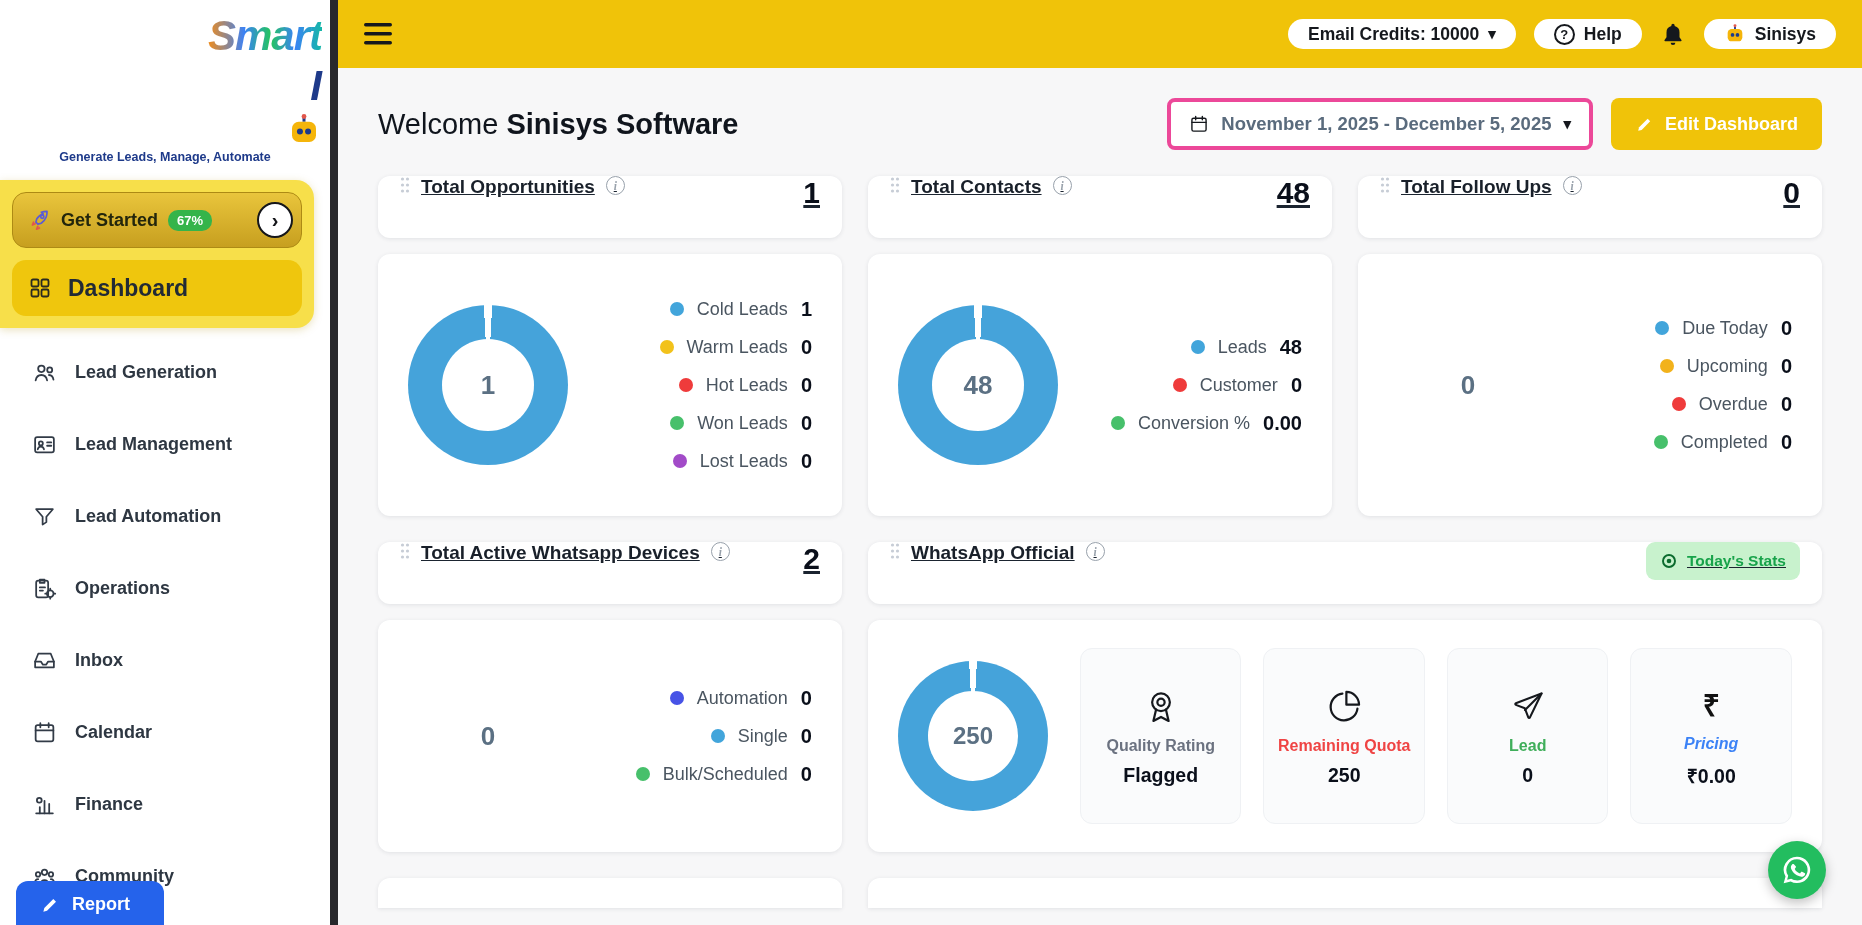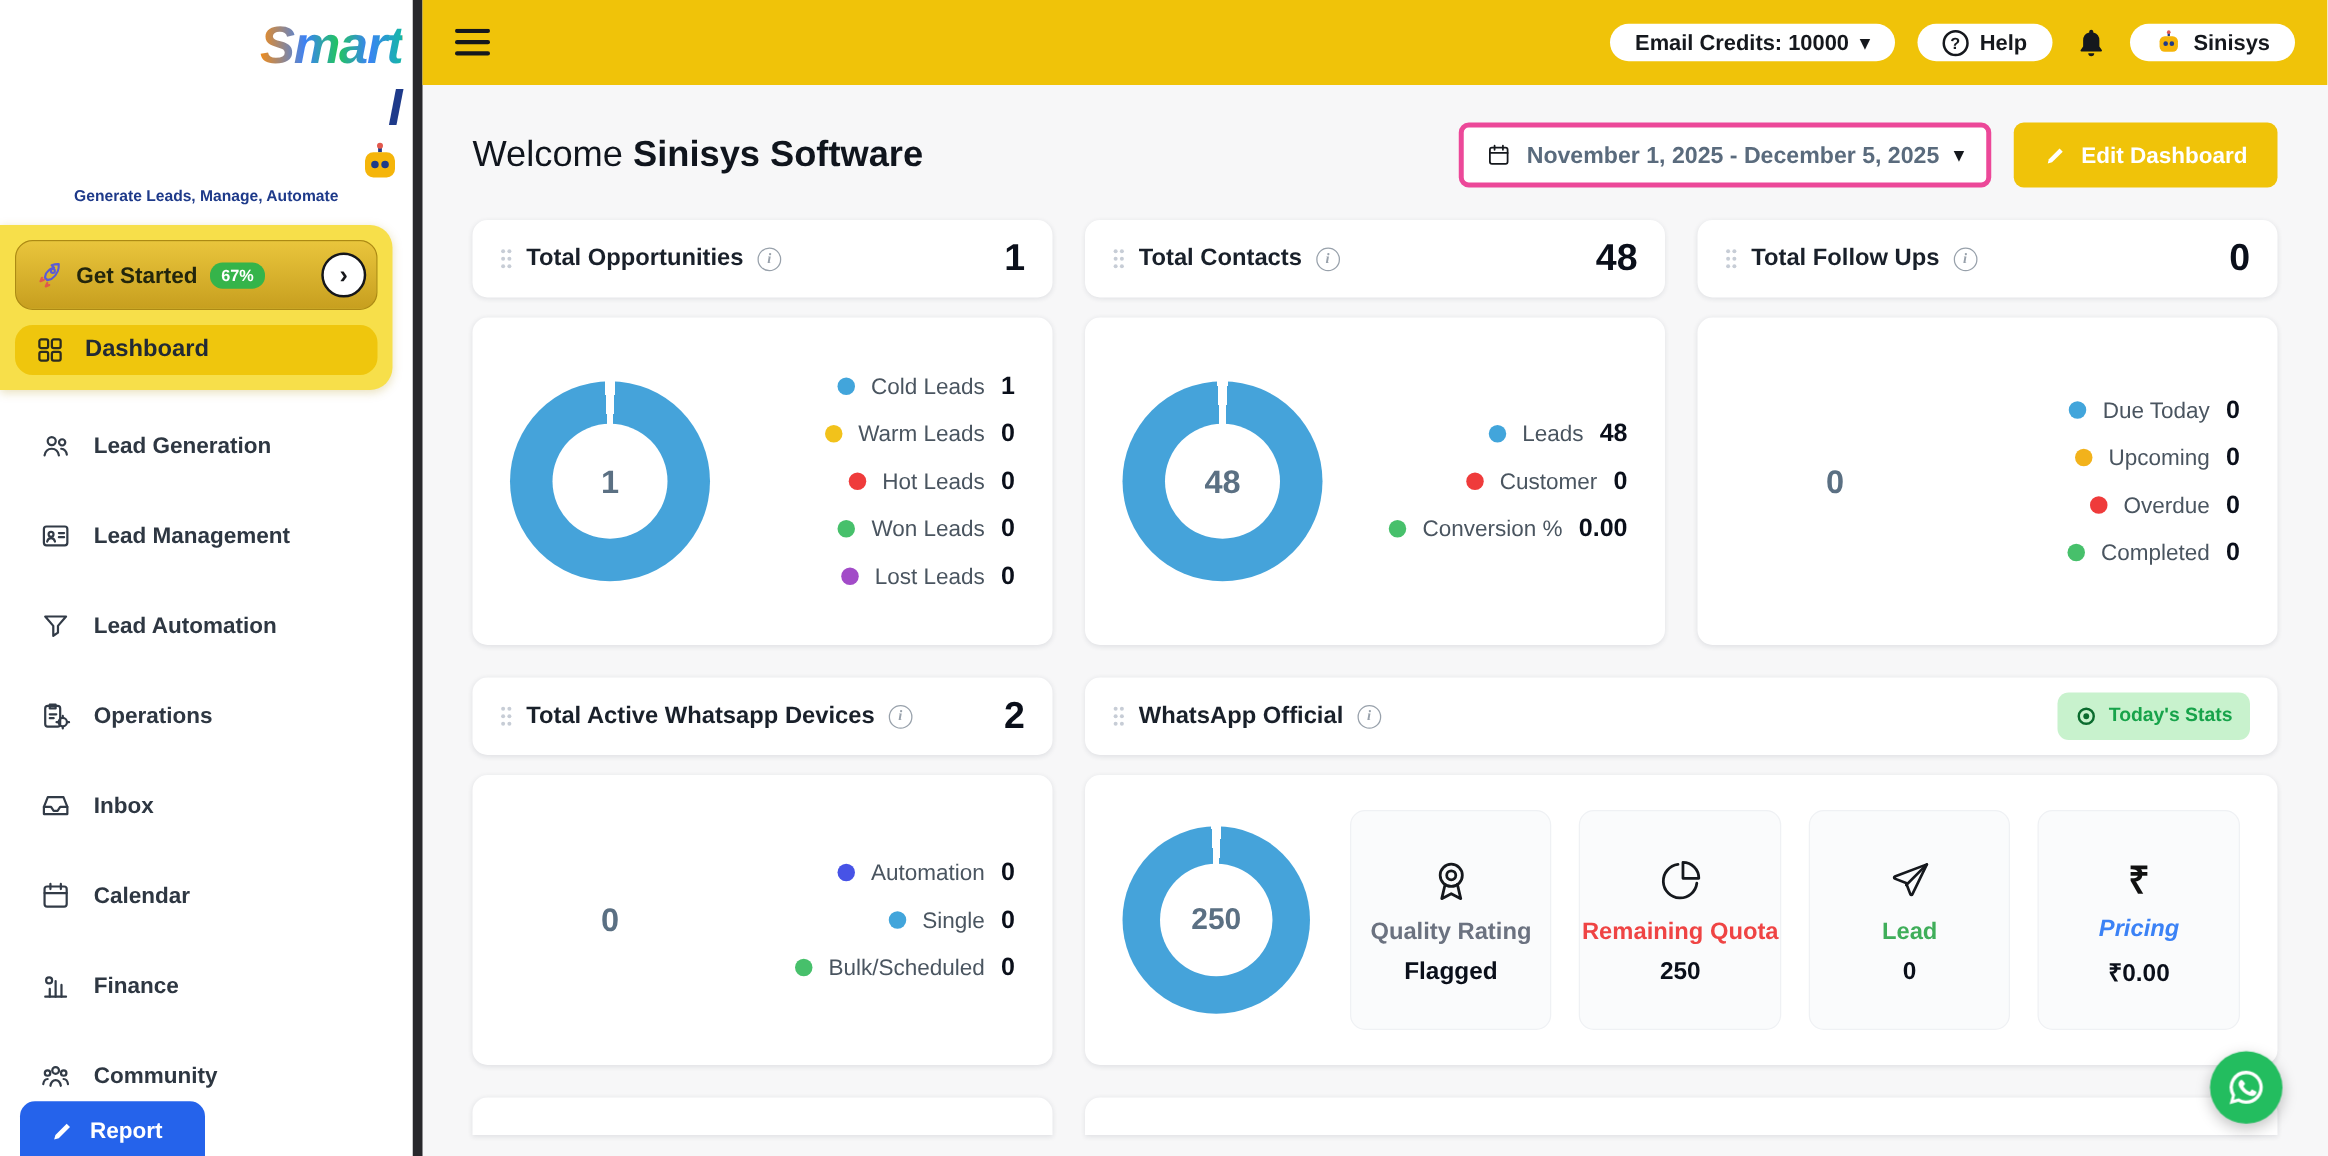--- a/index.html
+++ b/index.html
@@ -23,21 +23,21 @@
     box-shadow:0 2px 8px rgba(170,140,0,.25); }
   .get-started { display:flex; align-items:center; gap:10px; cursor:pointer;
     background:linear-gradient(180deg,#E9C53C,#C79F1F); border:1px solid #AD8A14;
     border-radius:14px; height:56px; padding:0 8px 0 14px; }
   .gs-label { font-size:18px; font-weight:700; color:#23260c; }
   .gs-pill { background:#35B44A; color:#fff; font-size:13px; font-weight:700; border-radius:10px; padding:3px 9px; }
   .gs-circle { width:36px; height:36px; border-radius:50%; background:#fff; border:2px solid #15161a;
     display:flex; align-items:center; justify-content:center; font-size:20px; font-weight:700; color:#15161a;
     margin-left:auto; cursor:pointer; }
   .nav-dashboard { display:flex; align-items:center; gap:16px; background:#EFC60D; border-radius:14px;
-    height:40px; padding:0 16px; font-size:19px; font-weight:700; color:#222a35; cursor:pointer; }
+    height:56px; padding:0 16px; font-size:23px; font-weight:700; color:#222a35; cursor:pointer; }
 
   .nav { list-style:none; margin-top:8px; }
   .nav-item { display:flex; align-items:center; gap:18px; height:72px; padding-left:32px;
     font-size:18px; font-weight:600; color:#2E3742; cursor:pointer; }
 
   .report-btn { position:absolute; bottom:-14px; left:16px; background:#2563EB; color:#fff;
     border-radius:12px; padding:13px 34px 24px 24px; display:flex; align-items:center; gap:12px;
     font-size:18px; font-weight:600; cursor:pointer; }
 
   .divider { width:8px; background:#28282C; flex-shrink:0; }
@@ -63,21 +63,21 @@
   .date-pill { background:#fff; border:4px solid #ec4899; border-radius:8px; height:52px; display:flex;
     align-items:center; gap:12px; padding:0 18px; font-size:18.5px; font-weight:600; color:#5A6B7D; cursor:pointer; }
   .edit-btn { background:#F0C309; border-radius:8px; height:52px; display:flex; align-items:center; gap:11px;
     padding:0 24px; color:#fff; font-size:18px; font-weight:600; cursor:pointer; }
 
   .grid { display:flex; flex-direction:column; gap:26px; }
   .row { display:flex; gap:26px; }
   .card { flex:1 1 0; display:flex; flex-direction:column; gap:16px; min-width:0; }
   .w1 { flex:0 0 calc((100% - 52px)/3); }
   .card-head { background:#fff; border-radius:12px; box-shadow:0 1px 4px rgba(30,40,60,.10);
-    padding:0 22px; height:62px; display:flex; align-items:center; gap:11px; }
+    padding:0 22px; height:62px; display:flex; align-items:flex-start; gap:11px;text-decoration:underline; }
   .drag { cursor:grab; display:flex; }
   .card-title { font-size:19px; font-weight:700; color:#19202A; }
   .info { width:19px; height:19px; border:1.6px solid #98A1AB; border-radius:50%; color:#98A1AB;
     font-size:11.5px; display:flex; align-items:center; justify-content:center; font-weight:700; cursor:pointer;
     font-family:"Liberation Serif", serif; font-style:italic; }
   .head-val { margin-left:auto; font-size:30px; font-weight:800; color:#0A0F1A; }
   .card-body { background:#fff; border-radius:12px; box-shadow:0 1px 4px rgba(30,40,60,.10);
     padding:24px 30px; display:flex; align-items:center; }
   .row1 .card-body { height:262px; }
   .row2 .card-body { height:232px; }
@@ -98,21 +98,21 @@
   .lval { margin-left:auto; font-size:20px; font-weight:800; color:#0A0F1A; }
 
   .badge-green { margin-left:auto; background:#C8F2CD; color:#17A34A; height:38px; border-radius:9px;
     padding:0 14px; display:flex; align-items:center; gap:9px; font-size:15.5px; font-weight:600; }
 
   .wa-body { gap:26px; }
   .tiles { flex:1; display:flex; gap:22px; margin-left:6px; }
   .tile { flex:1; height:176px; background:#FAFBFC; border:1px solid #EFF1F4; border-radius:12px;
     display:flex; flex-direction:column; align-items:center; justify-content:center; gap:9px; }
   .tile-icon { height:42px; display:flex; align-items:center; justify-content:center; }
-  .tile-label { font-size:19px; font-weight:600; color:#6B7280; }
+  .tile-label { font-size:16px; font-weight:600; color:#6B7280; }
   .tile-value { font-size:19.5px; font-weight:800; color:#0A0F1A; }
   .rupee-big { font-size:30px; font-weight:700; color:#111; }
 
   .stub { background:#fff; border-radius:12px 12px 0 0; height:30px; box-shadow:0 1px 4px rgba(30,40,60,.10); }
   .stub.grow { flex:1; }
 
   .fab { position:fixed; right:36px; bottom:26px; width:58px; height:58px; border-radius:50%;
     background:#23BD5F; display:flex; align-items:center; justify-content:center;
     box-shadow:0 4px 12px rgba(0,0,0,.25); cursor:pointer; z-index:50; }
 

